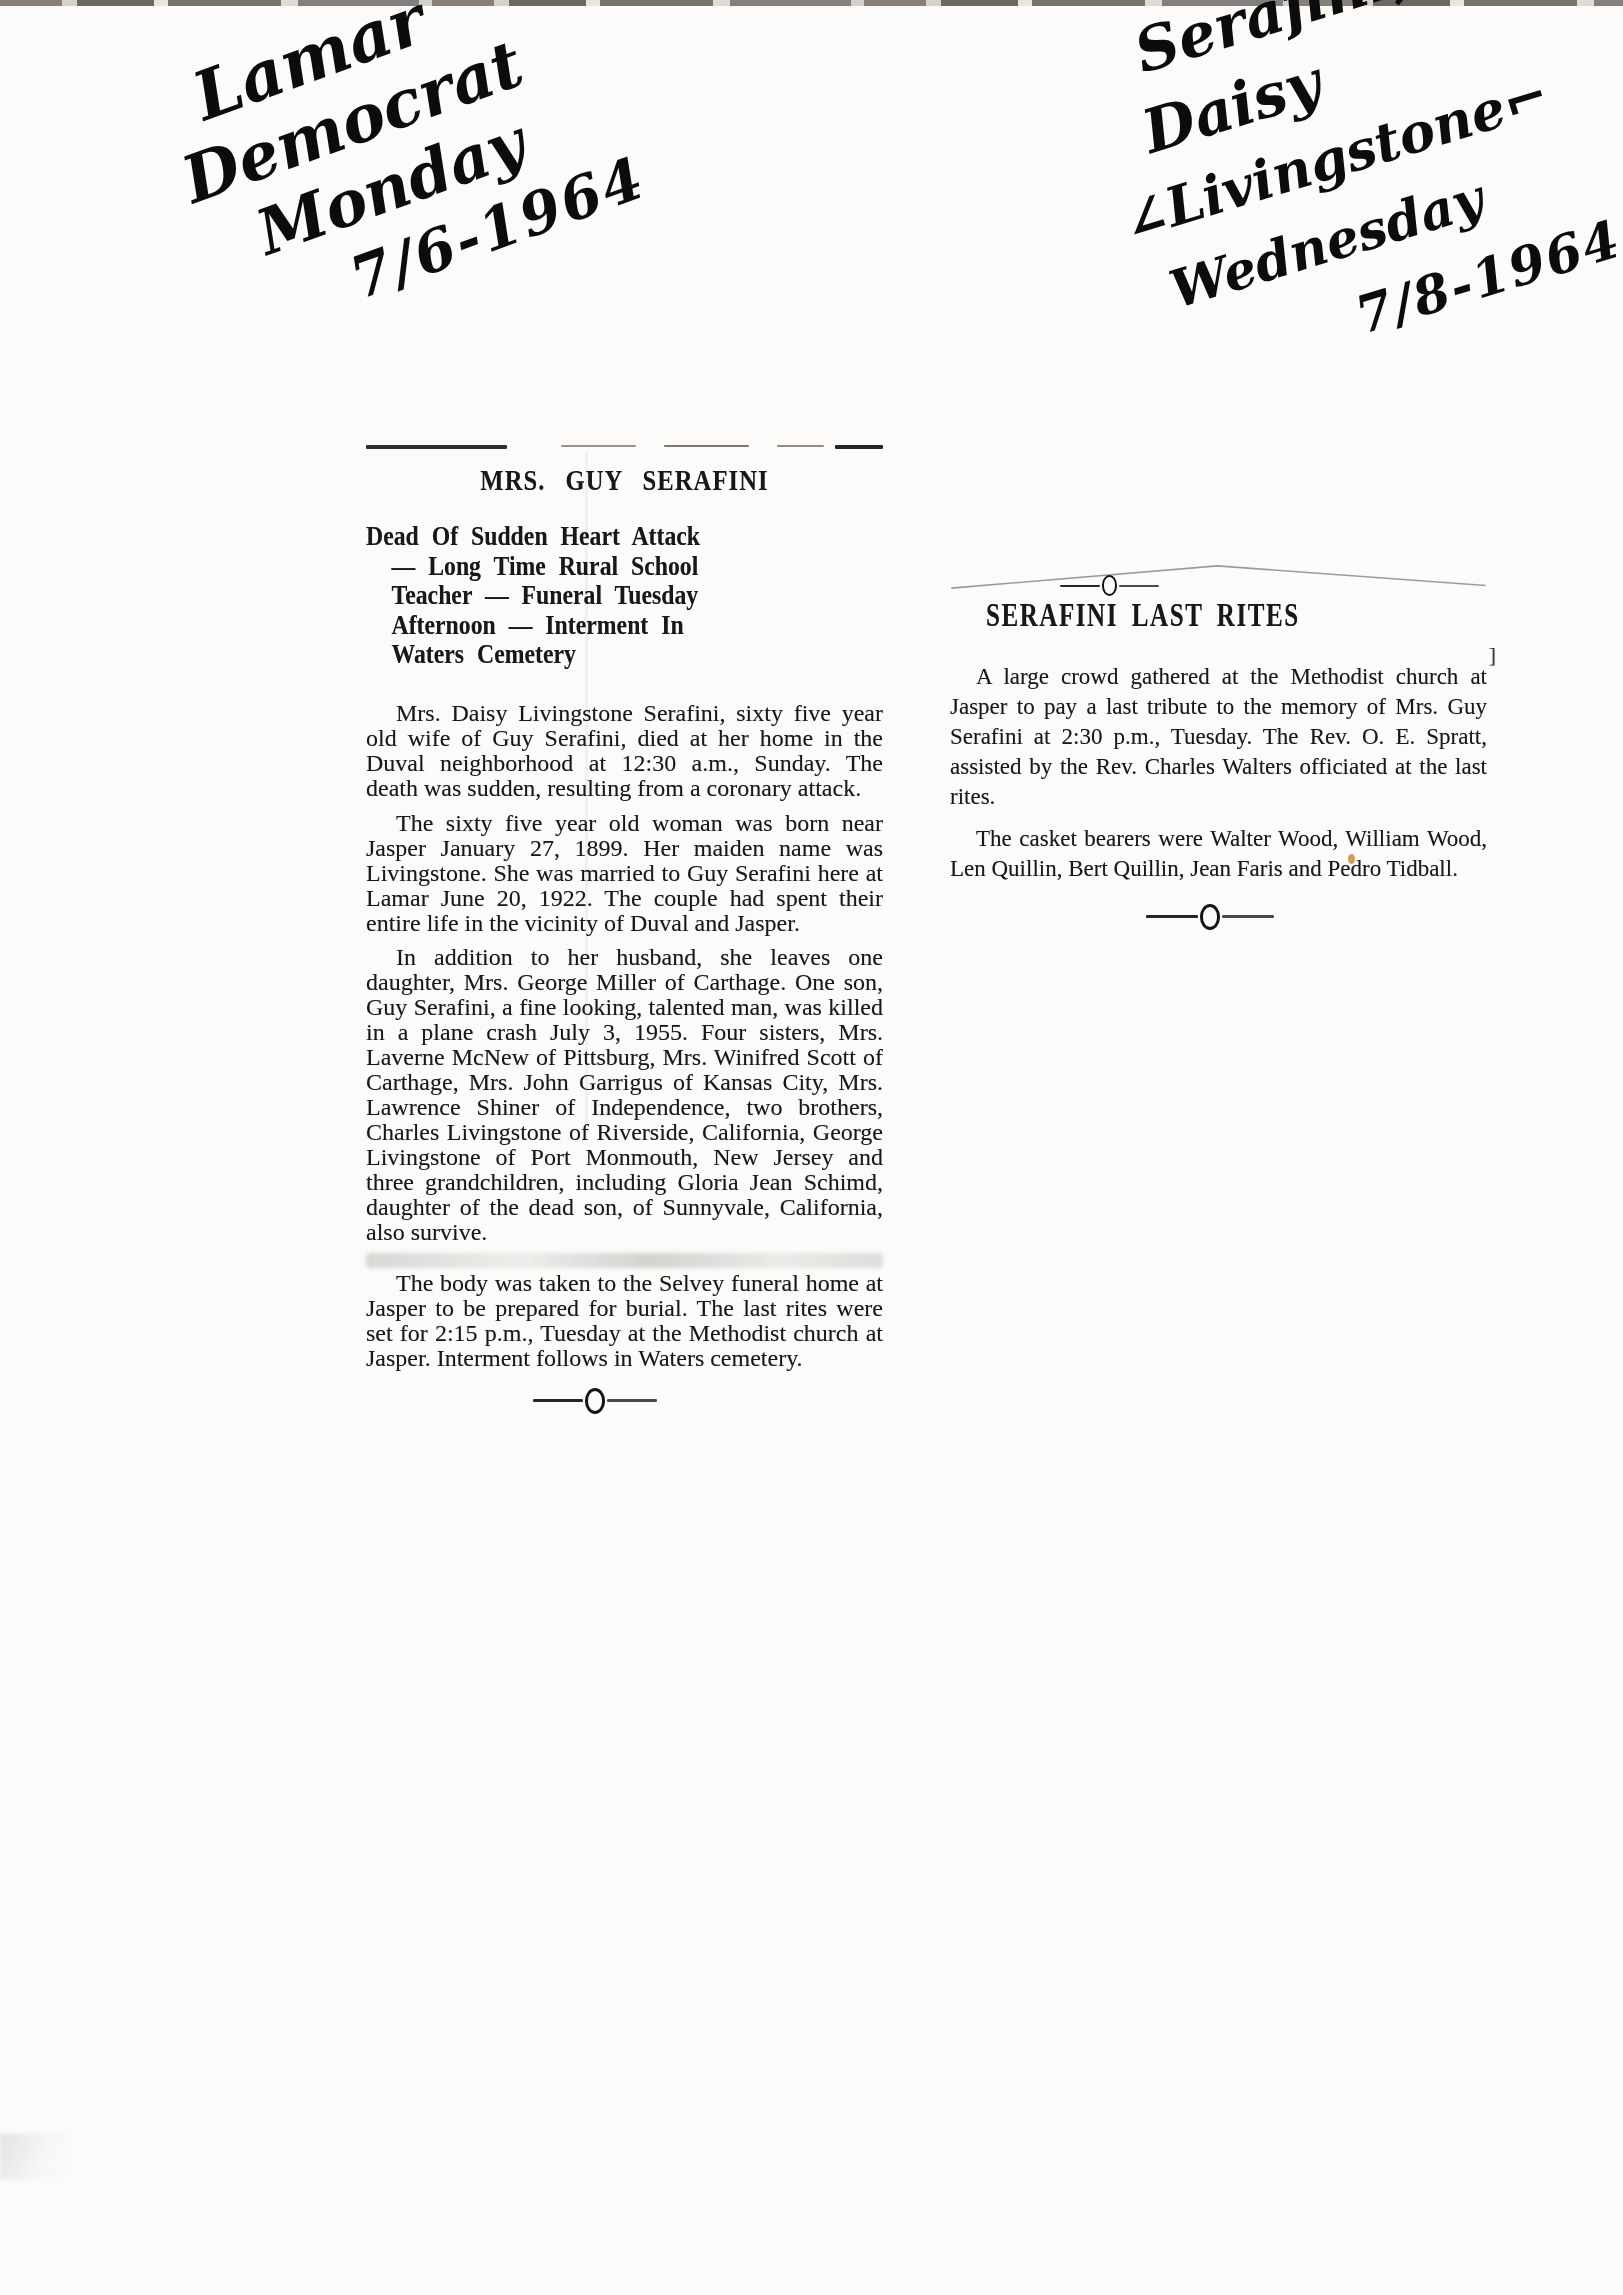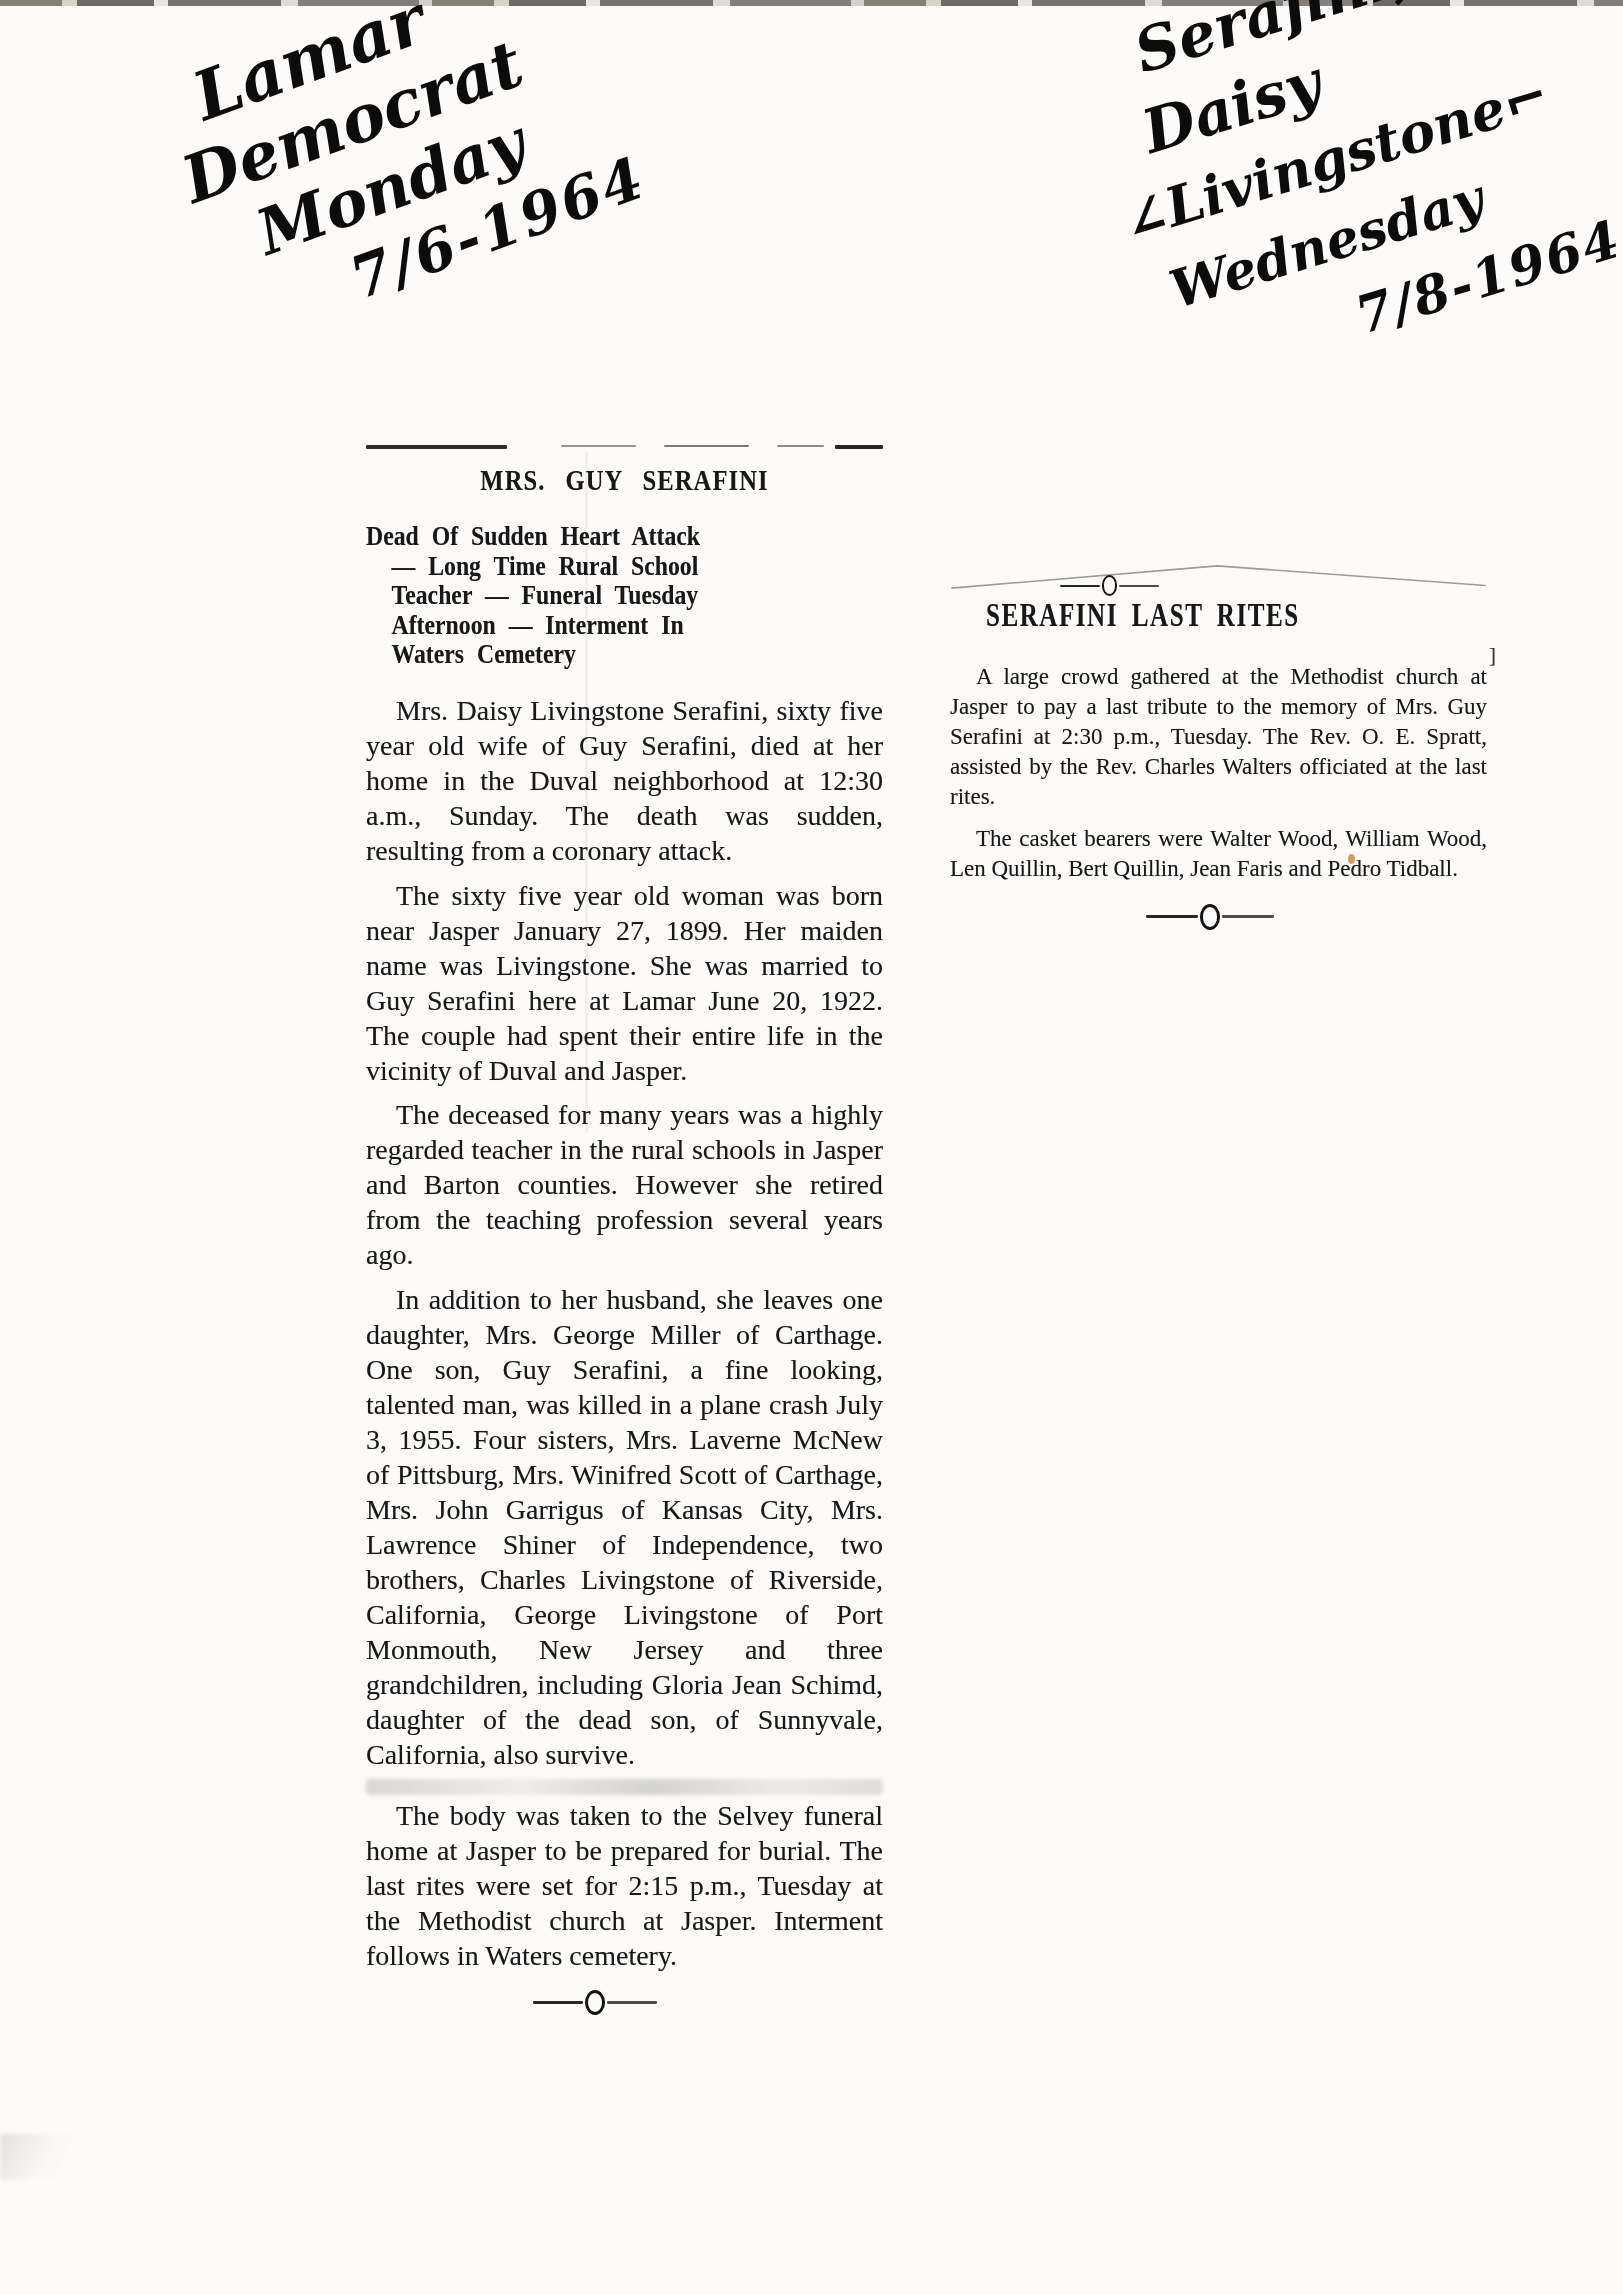--- a/index.html
+++ b/index.html
@@ -61,21 +61,21 @@
     margin:15.7px 0 0 0;text-align:center;
     font-size:30px;font-weight:bold;line-height:1;
     letter-spacing:1.3px;word-spacing:15.7px;
     transform:scaleX(.82);
   }
   .subhead{
     margin-top:27.5px;font-weight:bold;font-size:27px;line-height:29.5px;
     word-spacing:7.9px;transform:scaleX(.88);transform-origin:left top;
   }
   .subhead .cont{padding-left:29px;}
-  .body-left{margin-top:23px;font-size:28px;line-height:35px;}
+  .body-left{margin-top:31px;font-size:24px;line-height:25px;}
   .body-left p{margin:0 0 9.8px 0;text-align:justify;text-indent:30px;}
   .body-right{margin-top:30px;font-size:23px;line-height:30px;}
   .body-right p{margin:0 0 12.4px 0;text-align:justify;text-indent:26px;}
   .smudge{
     height:15.7px;margin:-2.6px 0 2.6px 0;
     background:linear-gradient(90deg,rgba(90,88,84,.22),rgba(120,118,112,.10) 30%,rgba(90,88,84,.25) 55%,rgba(120,118,112,.12) 80%,rgba(90,88,84,.18));
     filter:blur(2px);border-radius:3.9px;
   }
   
   .divider{display:flex;align-items:center;}
@@ -140,21 +140,20 @@
   <div class="subhead">
     <div>Dead Of Sudden Heart Attack</div>
     <div class="cont">— Long Time Rural School</div>
     <div class="cont">Teacher — Funeral Tuesday</div>
     <div class="cont">Afternoon — Interment In</div>
     <div class="cont">Waters Cemetery</div>
   </div>
   <div class="body-left">
     <p>Mrs. Daisy Livingstone Serafini, sixty five year old wife of Guy Serafini, died at her home in the Duval neighborhood at 12:30 a.m., Sunday. The death was sudden, resulting from a coronary attack.</p>
     <p>The sixty five year old woman was born near Jasper January 27, 1899. Her maiden name was Livingstone. She was married to Guy Serafini here at Lamar June 20, 1922. The couple had spent their entire life in the vicinity of Duval and Jasper.</p>
-    <p>The deceased for many years was a highly regarded teacher in the rural schools in Jasper and Barton counties. However she retired from the teaching profession several years ago.</p>
     <p>In addition to her husband, she leaves one daughter, Mrs. George Miller of Carthage. One son, Guy Serafini, a fine looking, talented man, was killed in a plane crash July 3, 1955. Four sisters, Mrs. Laverne McNew of Pittsburg, Mrs. Winifred Scott of Carthage, Mrs. John Garrigus of Kansas City, Mrs. Lawrence Shiner of Independence, two brothers, Charles Livingstone of Riverside, California, George Livingstone of Port Monmouth, New Jersey and three grandchildren, including Gloria Jean Schimd, daughter of the dead son, of Sunnyvale, California, also survive.</p>
     <div class="smudge"></div>
     <p>The body was taken to the Selvey funeral home at Jasper to be prepared for burial. The last rites were set for 2:15 p.m., Tuesday at the Methodist church at Jasper. Interment follows in Waters cemetery.</p>
   </div>
   <div class="divider div-left-end">
     <span class="dline"></span>
     <span class="dcircle"></span>
     <span class="dline faded"></span>
   </div>
 </div>

